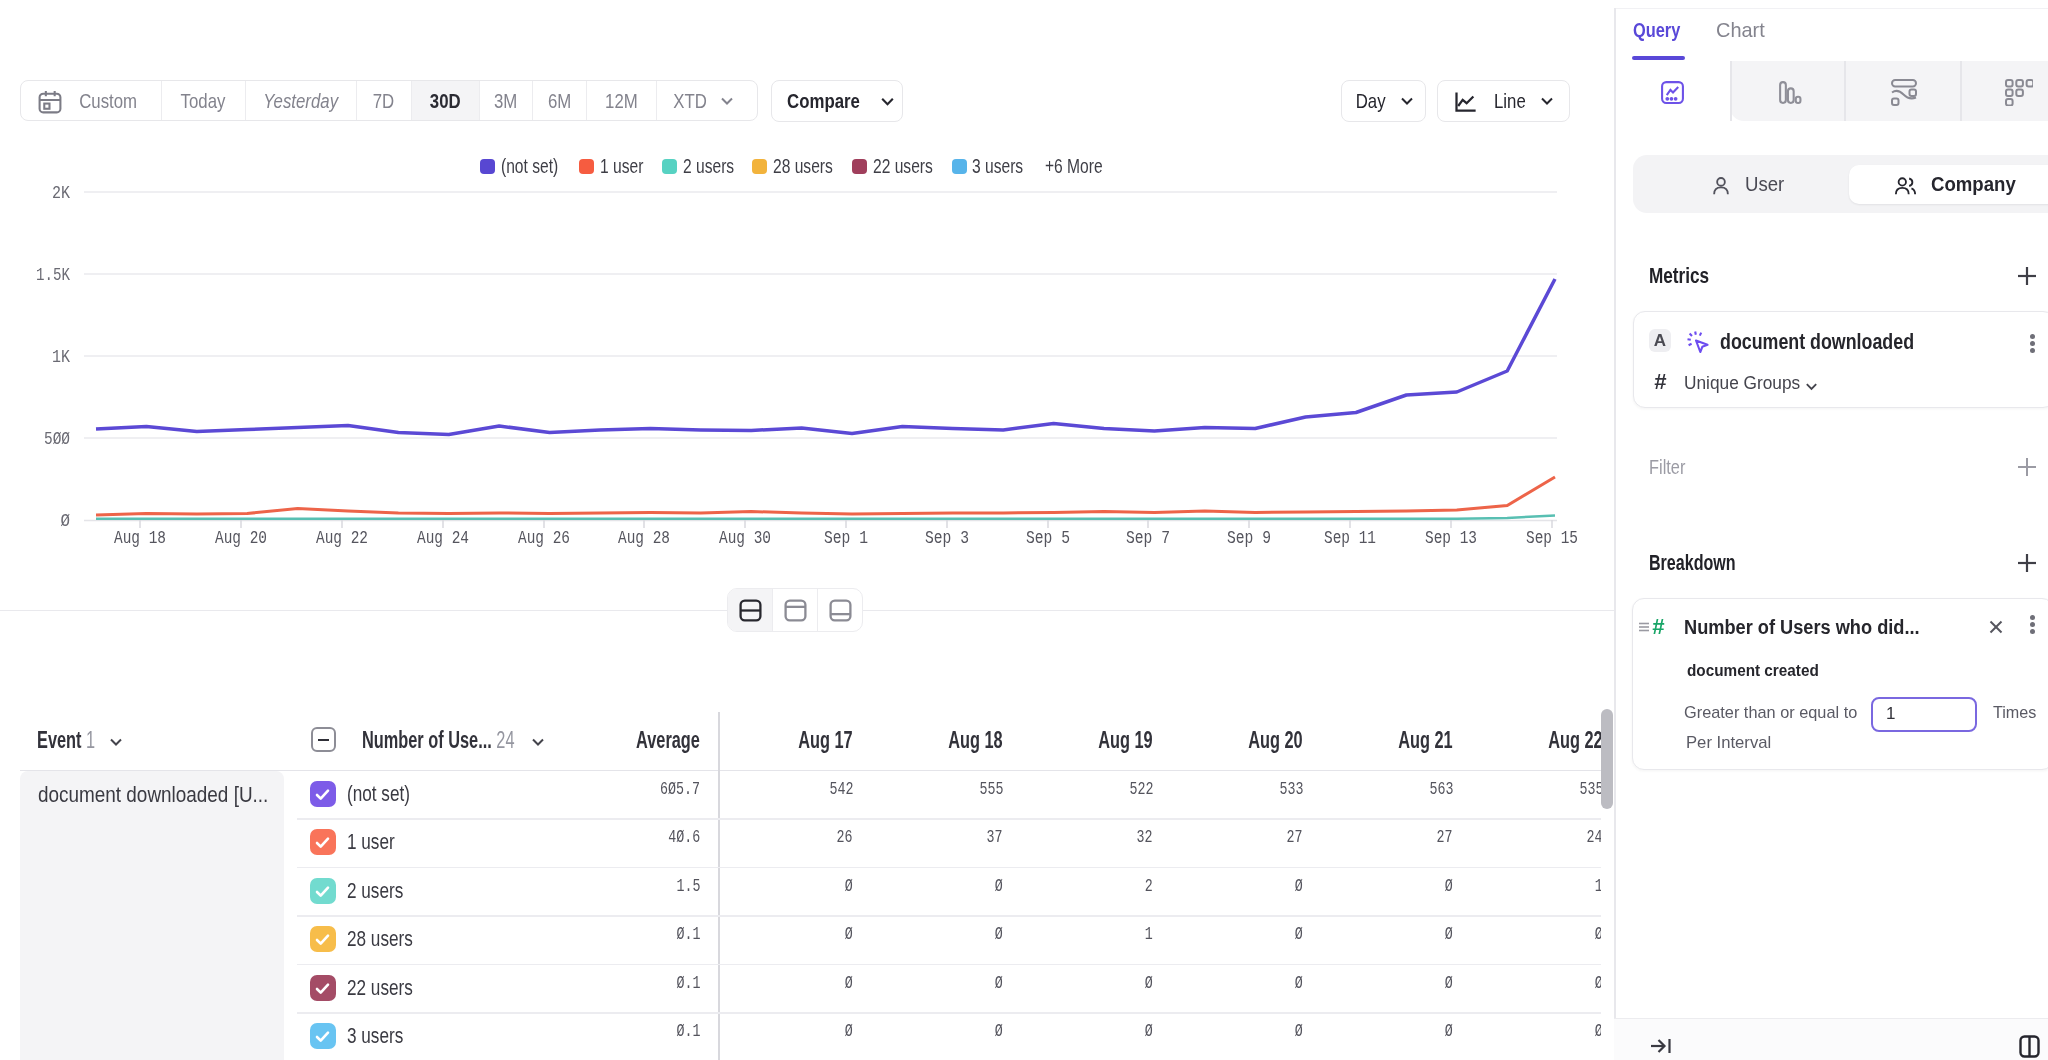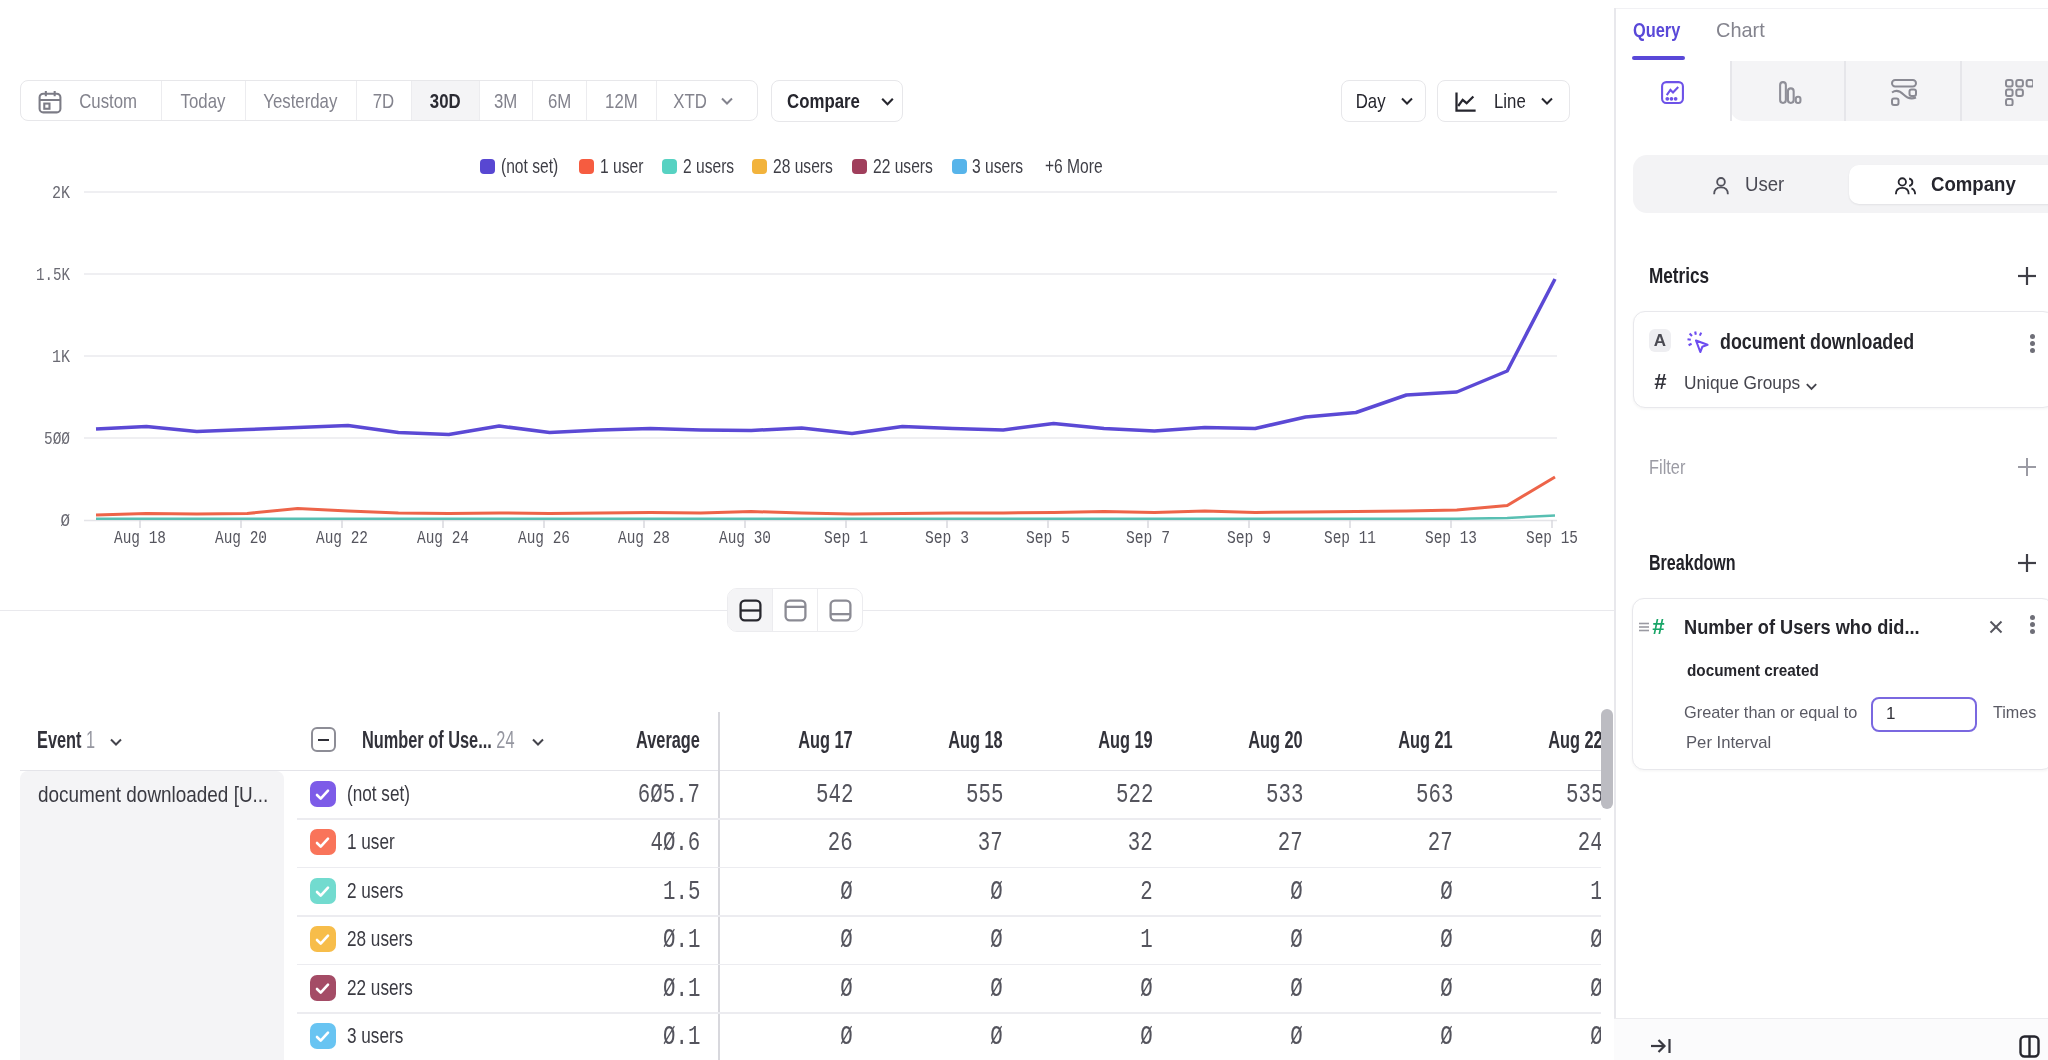--- a/index.html
+++ b/index.html
@@ -19,21 +19,21 @@
   
   .leg-sq{width:15px;height:15px;border-radius:4px;position:absolute;top:159px;}
   .leg-tx{position:absolute;top:155px;font-size:20px;color:#3e3e46;white-space:nowrap;}
   
   .t{display:inline-block;transform:scaleX(0.78);transform-origin:0 50%;white-space:nowrap;}
   .tr{display:inline-block;transform:scaleX(0.78);transform-origin:100% 50%;white-space:nowrap;}
   .tc{display:inline-block;transform:scaleX(0.80);transform-origin:50% 50%;white-space:nowrap;}
   .trn{display:inline-block;transform:scaleX(0.74);transform-origin:100% 50%;white-space:nowrap;}
   .hdr{font-size:23px;font-weight:700;color:#32323a;}
   .hdr .t,.hdr .tr{transform:scaleX(0.71);}
-  .num{font-family:"Liberation Mono",monospace;font-size:28px;color:#54545d;white-space:nowrap;}
+  .num{font-family:"Liberation Mono",monospace;font-size:18px;color:#54545d;white-space:nowrap;}
   .rowlab{font-size:22px;color:#3a3a42;}
   .cb{position:absolute;left:310px;width:26px;height:26px;border-radius:7px;}
   .cb svg{position:absolute;left:4px;top:5px;}
   .rsep{position:absolute;left:297px;width:1304px;height:1.5px;background:#ececf0;}
   
   #sidebar{left:1614px;top:0;width:516px;height:1060px;box-sizing:border-box;background:#fff;}
   .scard{position:absolute;left:19px;width:422px;background:#fff;border:1.5px solid #e8e8ec;
      border-radius:12px;box-shadow:0 1px 3px rgba(30,30,40,0.05);box-sizing:border-box;}
   .plus{position:absolute;left:401px;width:24px;height:24px;}
   .dots3{position:absolute;width:6px;}
@@ -52,21 +52,21 @@
           <line x1="2.5" y1="10.5" x2="22.5" y2="10.5"></line>
           <line x1="8.5" y1="2" x2="8.5" y2="7"></line>
             <line x1="17" y1="2" x2="17" y2="7"></line>
           <rect x="7" y="14" width="5" height="5"></rect>
         </svg>
         <span class="tc">Custom</span>
         </div>
       <div class="rseg" style="width:84.5px;">
           <span class="tc">Today</span>
         </div>
-      <div class="rseg" style="width:110.5px;">
+      <div class="rseg" style="width:110.5px;font-style:italic;">
           <span class="tc">Yesterday</span>
         </div>
       <div class="rseg" style="width:55.5px;">
           <span class="tc">7D</span>
         </div>
       <div class="rseg sel" style="width:67.5px;">
           <span class="tc">30D</span>
         </div>
       <div class="rseg" style="width:53.5px;">
           <span class="tc">3M</span>

